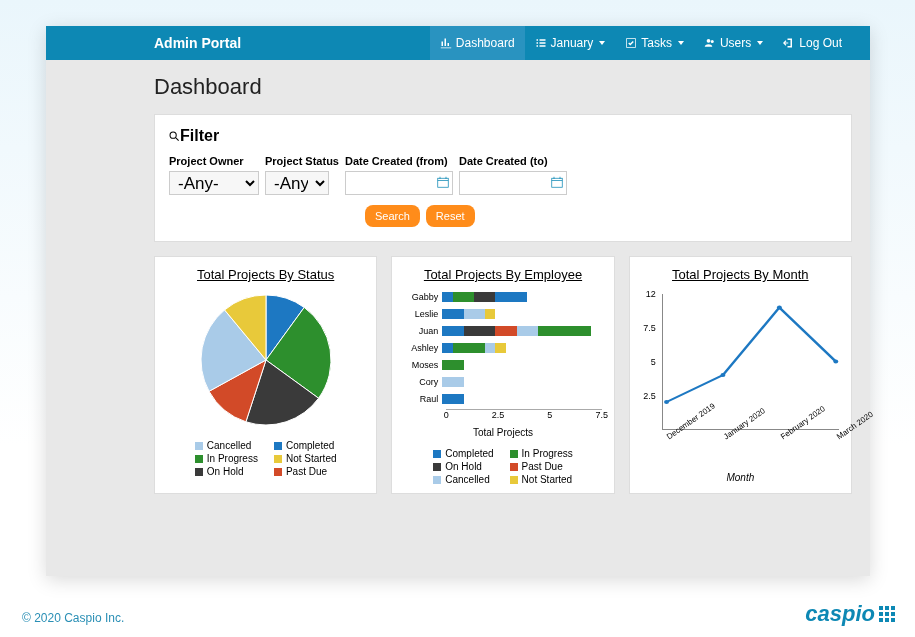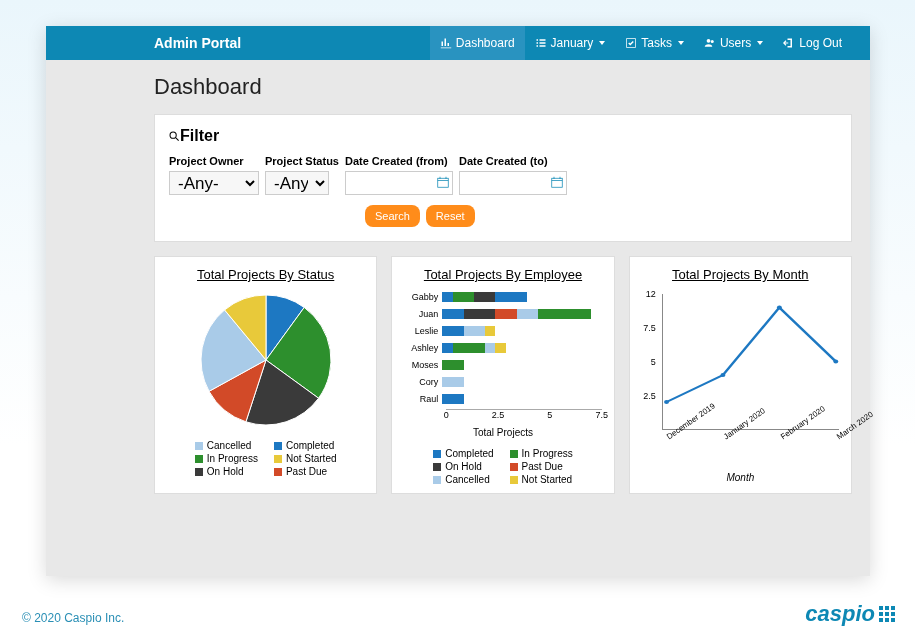--- a/index.html
+++ b/index.html
@@ -299,35 +299,35 @@
             <div class="hbar-row">
               <div class="hbar-label">Gabby</div>
               <div class="hbar-track">
                 <div class="hbar-seg" style="width: 6.66667%; background: rgb(29, 120, 194);"></div>
                 <div class="hbar-seg" style="width: 13.3333%; background: rgb(45, 143, 45);"></div>
                 <div class="hbar-seg" style="width: 13.3333%; background: rgb(58, 58, 58);"></div>
                 <div class="hbar-seg" style="width: 20%; background: rgb(29, 120, 194);"></div>
               </div>
             </div>
             <div class="hbar-row">
+              <div class="hbar-label">Leslie</div>
+              <div class="hbar-track">
+                <div class="hbar-seg" style="width: 13.3333%; background: rgb(29, 120, 194);"></div>
+                <div class="hbar-seg" style="width: 13.3333%; background: rgb(169, 203, 232);"></div>
+                <div class="hbar-seg" style="width: 6.66667%; background: rgb(232, 201, 58);"></div>
+              </div>
+            </div>
+            <div class="hbar-row">
               <div class="hbar-label">Juan</div>
               <div class="hbar-track">
                 <div class="hbar-seg" style="width: 13.3333%; background: rgb(29, 120, 194);"></div>
                 <div class="hbar-seg" style="width: 20%; background: rgb(58, 58, 58);"></div>
                 <div class="hbar-seg" style="width: 13.3333%; background: rgb(210, 74, 40);"></div>
                 <div class="hbar-seg" style="width: 13.3333%; background: rgb(169, 203, 232);"></div>
                 <div class="hbar-seg" style="width: 33.3333%; background: rgb(45, 143, 45);"></div>
-              </div>
-            </div>
-            <div class="hbar-row">
-              <div class="hbar-label">Leslie</div>
-              <div class="hbar-track">
-                <div class="hbar-seg" style="width: 13.3333%; background: rgb(29, 120, 194);"></div>
-                <div class="hbar-seg" style="width: 13.3333%; background: rgb(169, 203, 232);"></div>
-                <div class="hbar-seg" style="width: 6.66667%; background: rgb(232, 201, 58);"></div>
               </div>
             </div>
             <div class="hbar-row">
               <div class="hbar-label">Ashley</div>
               <div class="hbar-track">
                 <div class="hbar-seg" style="width: 6.66667%; background: rgb(29, 120, 194);"></div>
                 <div class="hbar-seg" style="width: 20%; background: rgb(45, 143, 45);"></div>
                 <div class="hbar-seg" style="width: 6.66667%; background: rgb(169, 203, 232);"></div>
                 <div class="hbar-seg" style="width: 6.66667%; background: rgb(232, 201, 58);"></div>
               </div>

